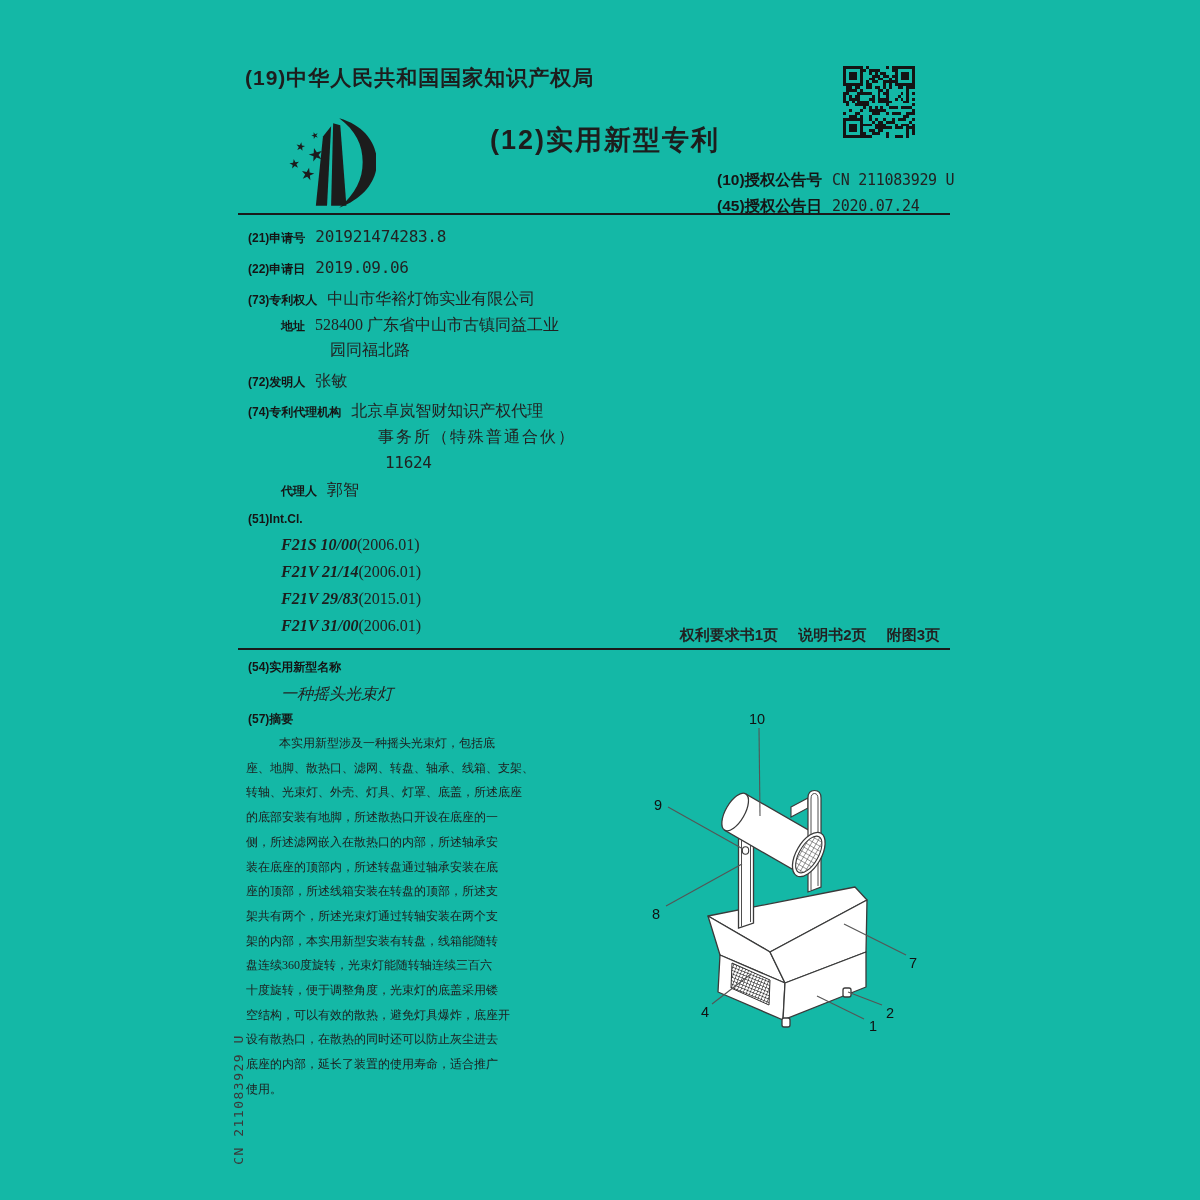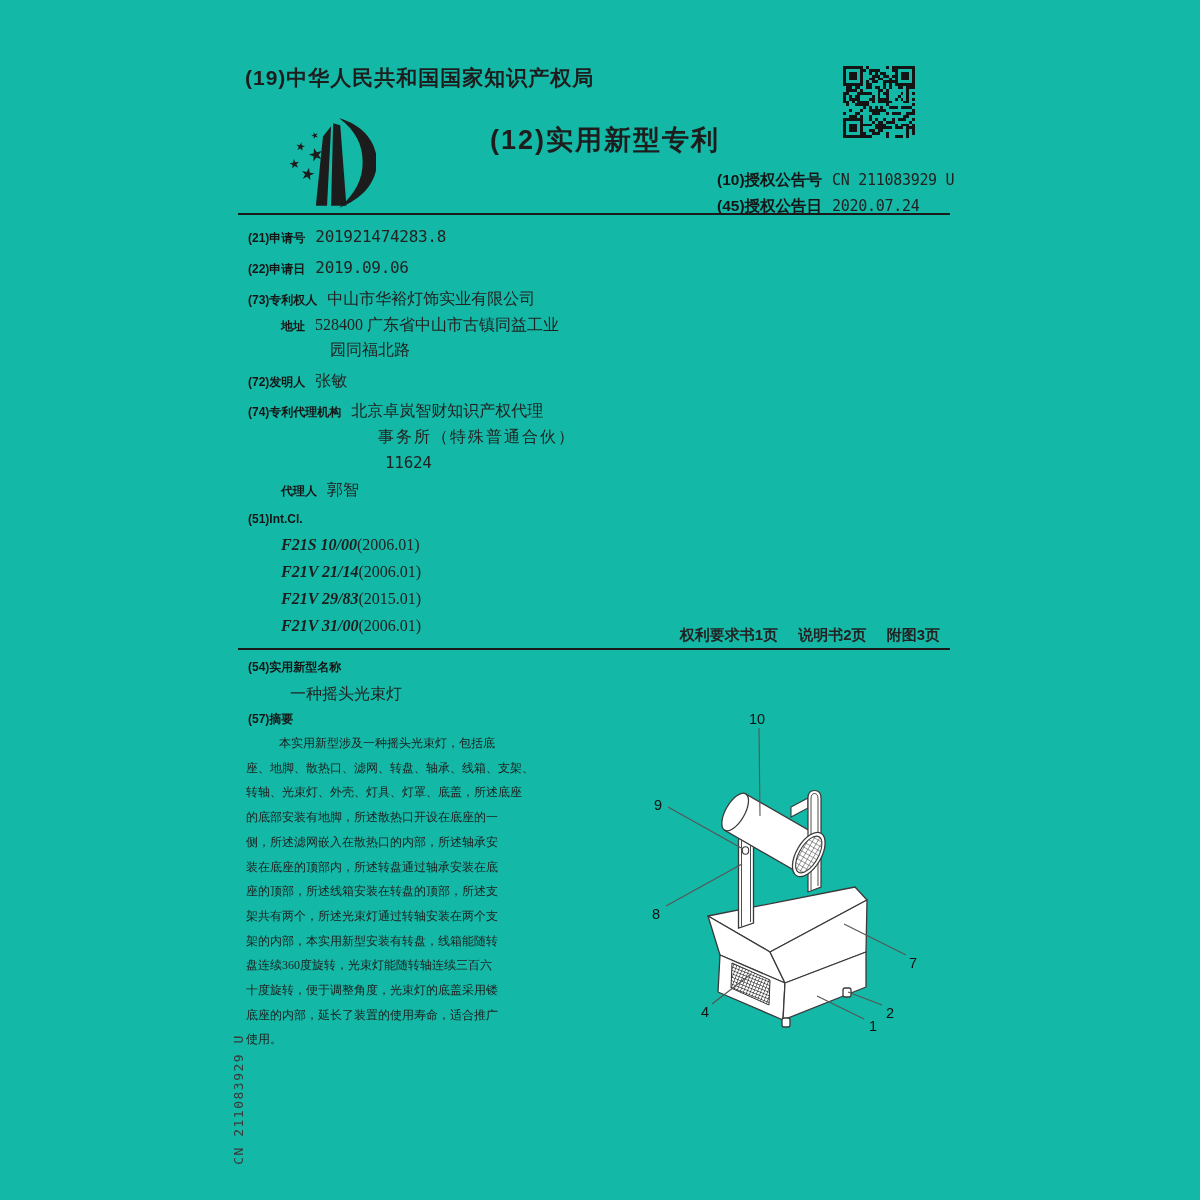--- a/index.html
+++ b/index.html
@@ -437,39 +437,41 @@
     <span>权利要求书1页</span>
     <span>说明书2页</span>
     <span>附图3页</span>
   </div>
 
   <div class="hr" style="left:238px;top:648px;width:712px;"></div>
 
   <div class="abs brow" style="left:248px;top:657px;">
     <span class="lbl">(54)实用新型名称</span>
   </div>
-  <div class="abs brow" style="left:290px;top:684px;">
+  <div class="abs brow" style="left:281px;top:684px;font-style:italic;">
     <span class="val">一种摇头光束灯</span>
   </div>
   <div class="abs brow" style="left:248px;top:709px;">
     <span class="lbl">(57)摘要</span>
   </div>
 
   <div class="abstract">
     <div class="indent">本实用新型涉及一种摇头光束灯，包括底</div>
     <div>座、地脚、散热口、滤网、转盘、轴承、线箱、支架、</div>
     <div>转轴、光束灯、外壳、灯具、灯罩、底盖，所述底座</div>
     <div>的底部安装有地脚，所述散热口开设在底座的一</div>
     <div>侧，所述滤网嵌入在散热口的内部，所述轴承安</div>
     <div>装在底座的顶部内，所述转盘通过轴承安装在底</div>
     <div>座的顶部，所述线箱安装在转盘的顶部，所述支</div>
     <div>架共有两个，所述光束灯通过转轴安装在两个支</div>
     <div>架的内部，本实用新型安装有转盘，线箱能随转</div>
     <div>盘连续360度旋转，光束灯能随转轴连续三百六</div>
     <div>十度旋转，便于调整角度，光束灯的底盖采用镂</div>
+    <div>空结构，可以有效的散热，避免灯具爆炸，底座开</div>
+    <div>设有散热口，在散热的同时还可以防止灰尘进去</div>
     <div>底座的内部，延长了装置的使用寿命，适合推广</div>
     <div>使用。</div>
   </div>
 
   <div class="abs" style="left:620px;top:690px;width:340px;height:360px;">
     <svg viewBox="0 0 340 360" width="340" height="360">
       <defs>
         <pattern id="lensGrid" width="4.4" height="4.4" patternUnits="userSpaceOnUse">
           <path d="M0,0 H4.4 M0,0 V4.4" stroke="#333" stroke-width="0.9" fill="none"></path>
         </pattern>

